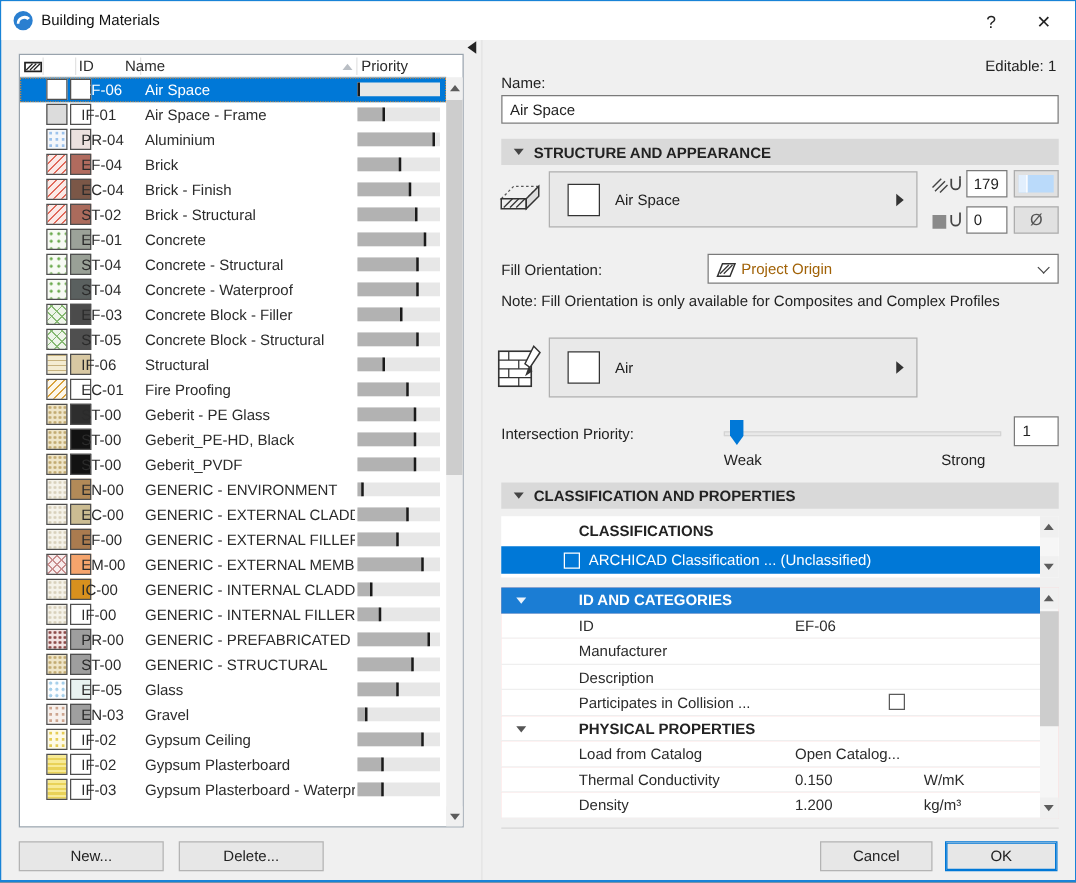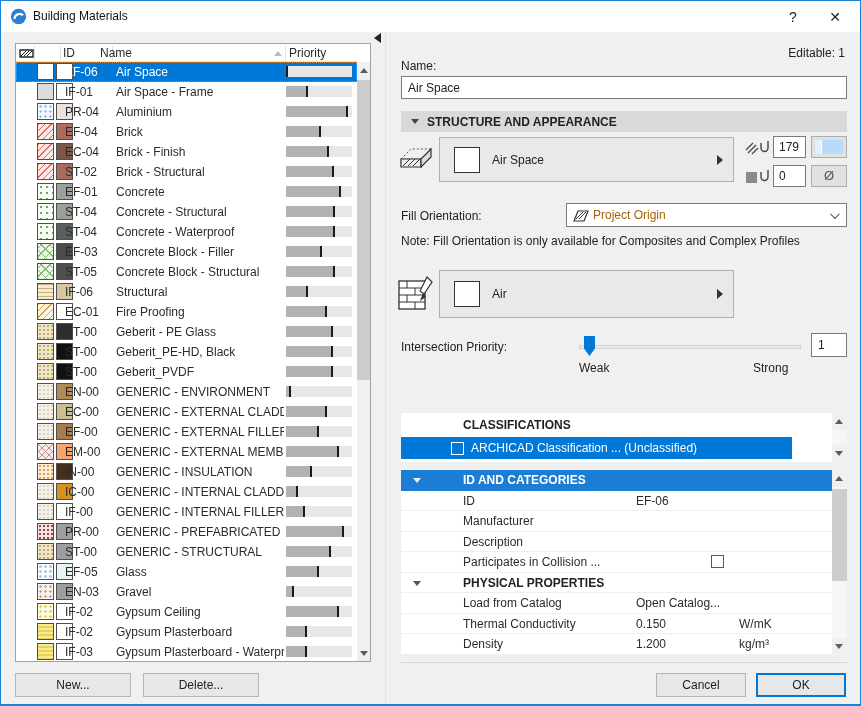--- a/index.html
+++ b/index.html
@@ -113,21 +113,21 @@
                 border:1px solid #d4d4d4;}
   #slider-thumb{position:absolute;left:583px;top:335px;width:11px;height:20px;background:#0078d7;
                 clip-path:polygon(0 0,100% 0,100% 62%,50% 100%,0 62%);}
   #ip-value{position:absolute;left:810px;top:332px;width:36px;height:24px;background:#fff;
             border:1px solid #7a7a7a;padding-left:6px;display:flex;align-items:center;color:#222;}
   #weak-label{left:578px;top:360px;}
   #strong-label{left:752px;top:360px;}
   
   #cls-panel{position:absolute;left:400px;top:412px;width:446px;height:49px;background:#fff;}
   #cls-header{position:absolute;left:62px;top:5px;font-weight:bold;color:#222;}
-  #cls-row{position:absolute;left:0;top:24px;width:391px;height:22px;background:#0078d7;color:#fff;
+  #cls-row{position:absolute;left:0;top:24px;width:431px;height:22px;background:#0078d7;color:#fff;
            display:flex;align-items:center;}
   #cls-check{position:absolute;left:50px;width:13px;height:13px;border:1px solid #fff;}
   #cls-row .clabel{margin-left:70px;}
   .mini-scroll{position:absolute;right:0;top:0;width:15px;height:100%;background:#f6f6f6;}
   
   #prop-panel{position:absolute;left:400px;top:469px;width:446px;height:185px;background:#fca5a5;text-decoration:underline;}
   #prop-rows{position:absolute;left:0;top:0;width:431px;height:100%;}
   .prow{position:relative;width:100%;height:20.5px;border-bottom:1px solid #efefef;background:#fff;}
   .prow.hblue{background:#1b7dd4;color:#fff;font-weight:bold;border-bottom:none;}
   .prow.hplain{font-weight:bold;color:#222;}
@@ -370,30 +370,20 @@
           <div class="sw sw1 pat-cross-pink"></div>
           <div class="sw sw2" style="background: rgb(245, 164, 108);"></div>
           <span class="cid">EM-00</span>
           <span class="cname">GENERIC - EXTERNAL MEMBRANE</span>
           <div class="pbar">
             <div class="pfill" style="width: 79%;"></div>
             <div class="ptick" style="left: calc(79% - 1px);"></div>
           </div>
         </div>
         <div class="mrow">
-          <div class="sw sw1 pat-dots-orange"></div>
-          <div class="sw sw2" style="background: rgb(68, 48, 31);"></div>
-          <span class="cid">IN-00</span>
-          <span class="cname">GENERIC - INSULATION</span>
-          <div class="pbar">
-            <div class="pfill" style="width: 38%;"></div>
-            <div class="ptick" style="left: calc(38% - 1px);"></div>
-          </div>
-        </div>
-        <div class="mrow">
           <div class="sw sw1 pat-dots-faint"></div>
           <div class="sw sw2" style="background: rgb(216, 144, 30);"></div>
           <span class="cid">IC-00</span>
           <span class="cname">GENERIC - INTERNAL CLADDING</span>
           <div class="pbar">
             <div class="pfill" style="width: 17%;"></div>
             <div class="ptick" style="left: calc(17% - 1px);"></div>
           </div>
         </div>
         <div class="mrow">
@@ -566,20 +556,24 @@
     <div class="arrow"></div>
   </div>
 
   <span class="rlabel" id="ip-label">Intersection Priority:</span>
   <div id="slider-track"></div>
   <div id="slider-thumb"></div>
   <div id="ip-value">1</div>
   <span class="rlabel" id="weak-label">Weak</span>
   <span class="rlabel" id="strong-label">Strong</span>
 
+  <div class="secbar" id="sec-class">
+    <div class="tri"></div>
+    <span>CLASSIFICATION AND PROPERTIES</span>
+  </div>
 
   <div id="cls-panel">
     <span id="cls-header">CLASSIFICATIONS</span>
     <div id="cls-row">
       <div id="cls-check"></div>
       <span class="clabel">ARCHICAD Classification ... (Unclassified)</span>
     </div>
     <div class="mini-scroll">
       <div class="scroll-arrow" style="top:0;width:15px">
           <div class="tri-up"></div>

